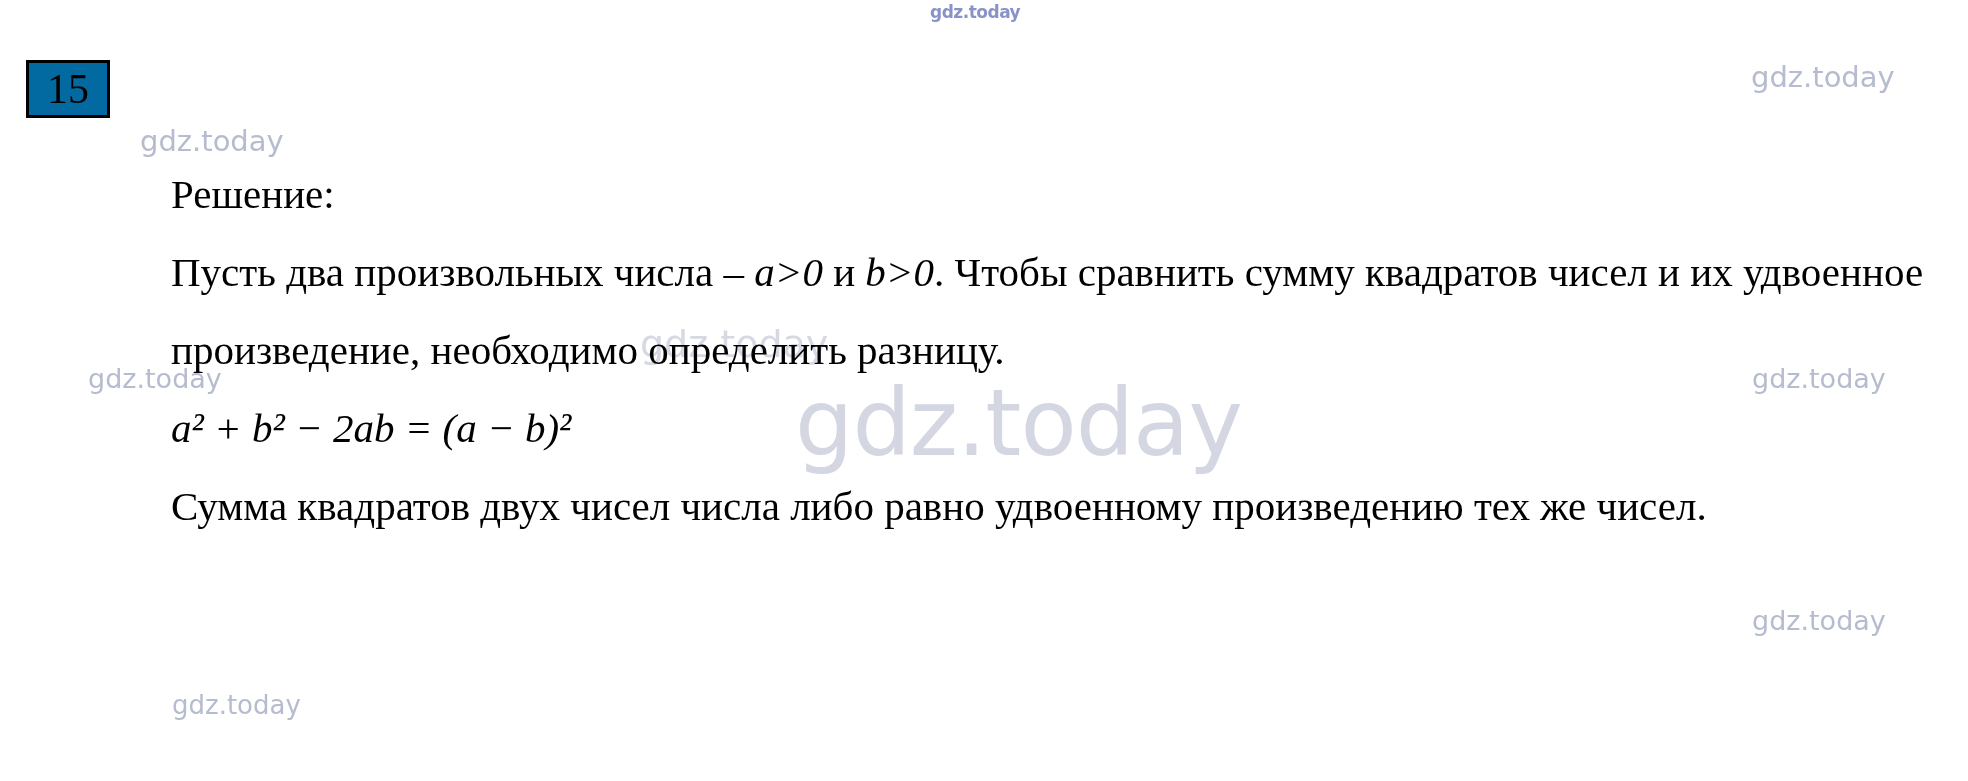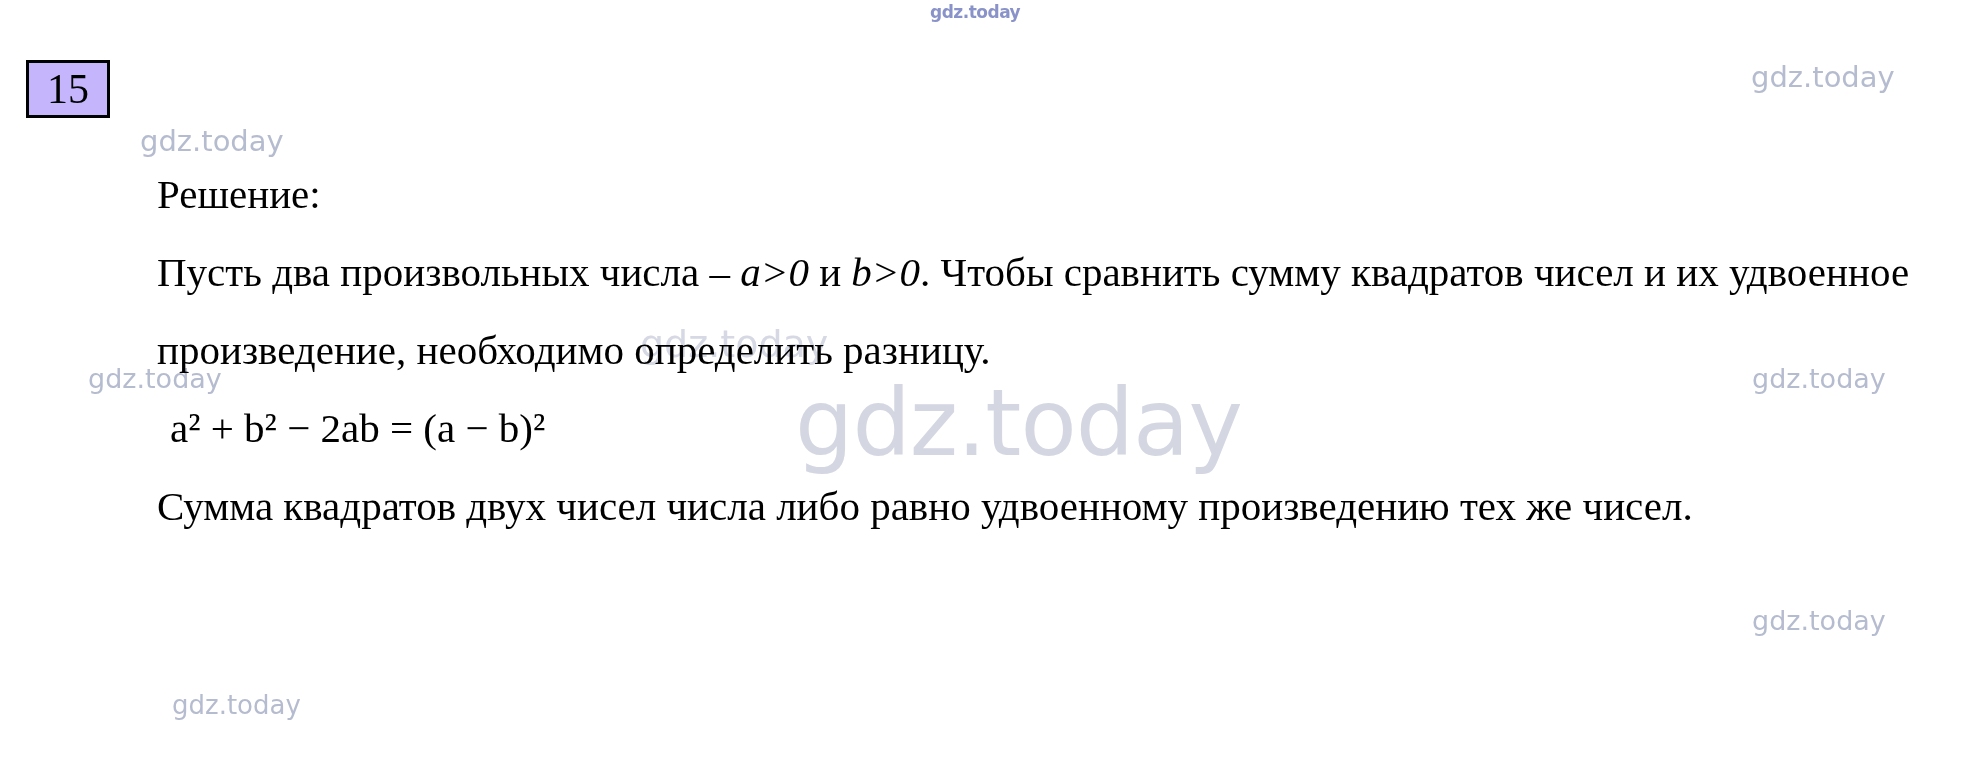--- a/index.html
+++ b/index.html
@@ -92,48 +92,48 @@
     width: 84px;
     height: 58px;
     border: 3px solid #000;
     box-sizing: border-box;
     display: flex;
     align-items: center;
     justify-content: center;
     font-family: "Liberation Serif", serif;
     font-size: 42px;
     line-height: 1;
-    background: #c4b5fd;
+    background: #0369a1;
   }
 
   
   .doc {
     position: absolute;
-    left: 157px;
+    left: 171px;
     top: 155px;
     width: 1760px;
   }
   .line {
     font-size: 41px;
     line-height: 78px;
     white-space: nowrap;
   }
   .line-wrap {
     font-size: 41px;
     line-height: 78px;
   }
   .ital {
     font-style: italic;
     text-align: right;
   }
   .formula {
     font-size: 41px;
     line-height: 78px;
+    font-style: italic;
     white-space: nowrap;
-    margin-left: 13px;
   }
 </style>
 </head>
 <body>
 
 <div class="wm wm-top-blue">gdz.today</div>
 <div class="wm wm-tr-1">gdz.today</div>
 <div class="wm wm-l-1">gdz.today</div>
 <div class="wm wm-l-2">gdz.today</div>
 <div class="wm wm-r-2">gdz.today</div>

